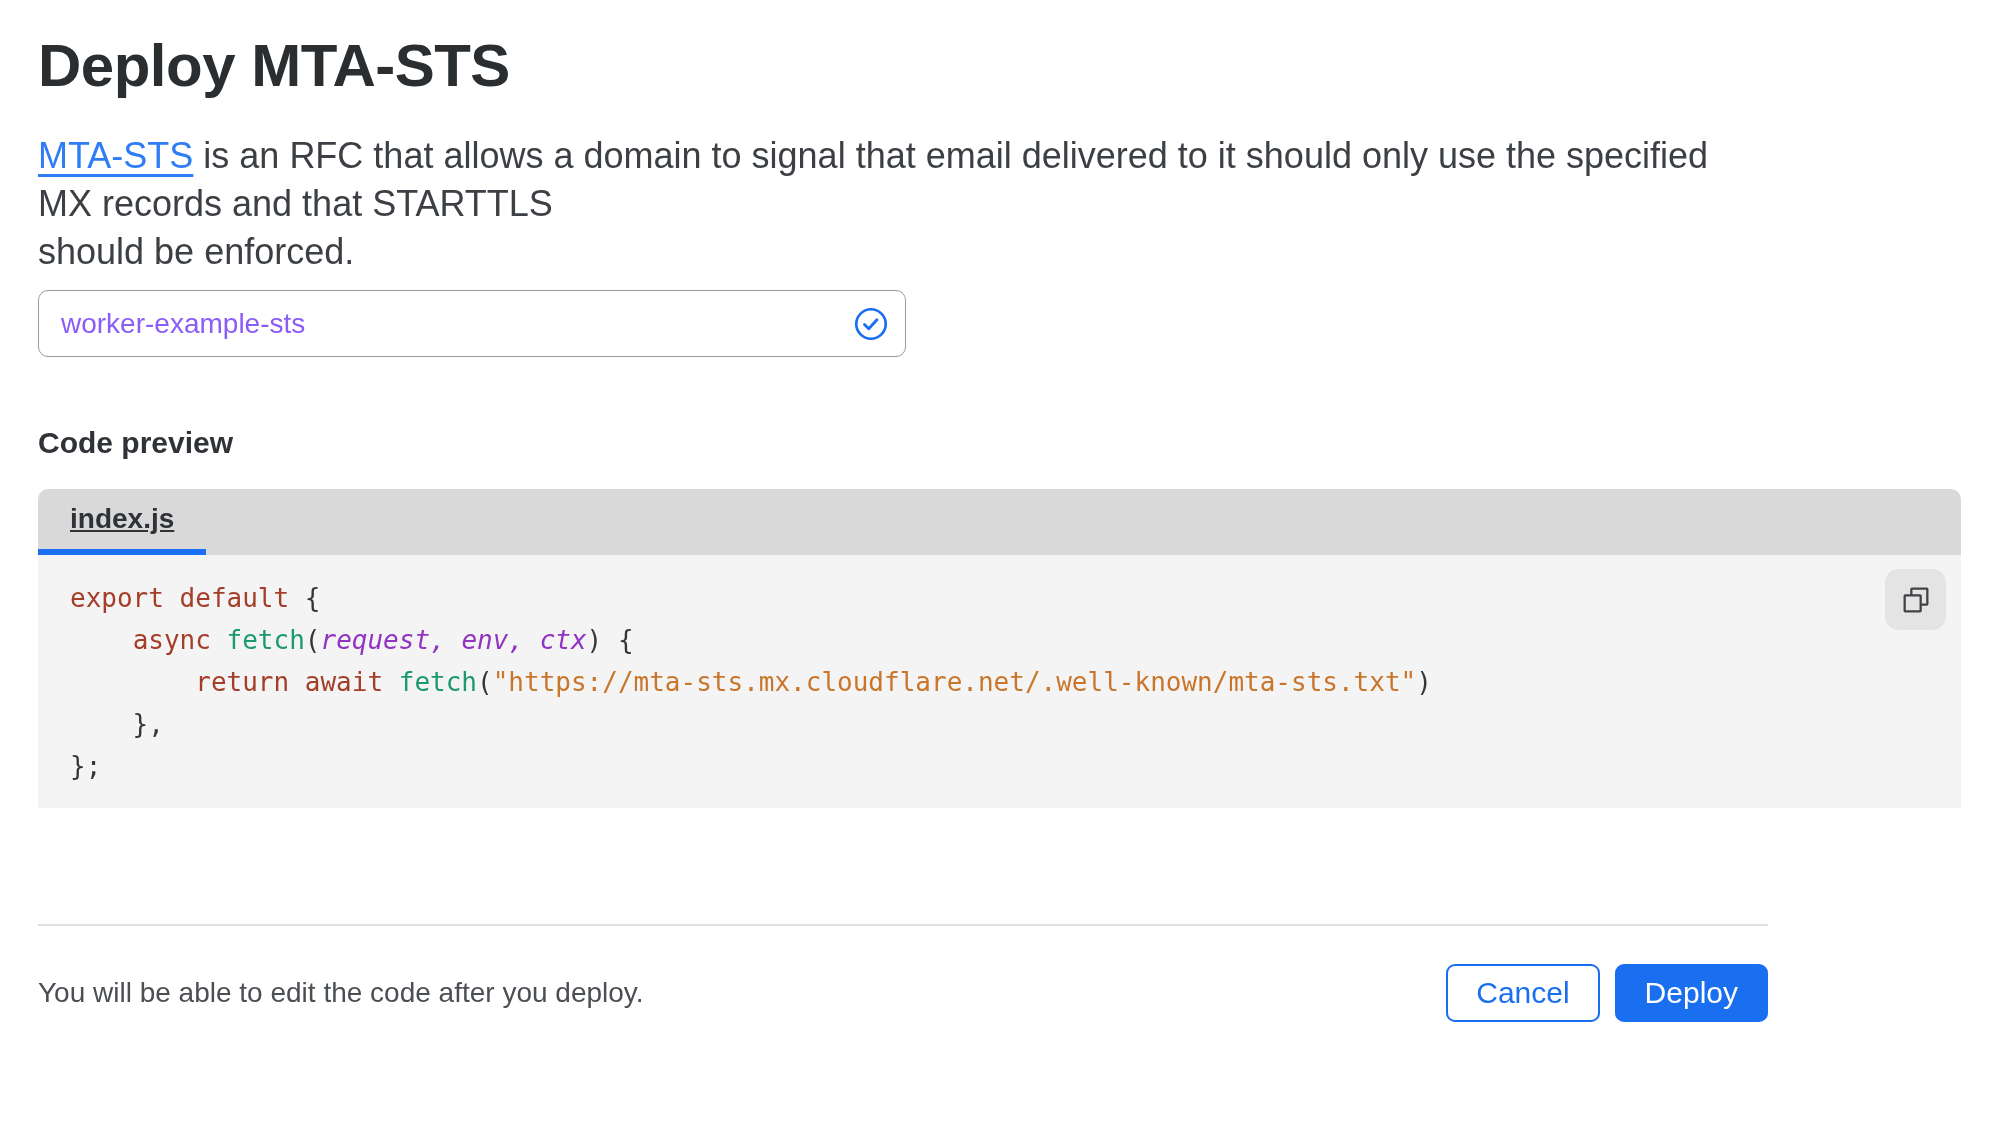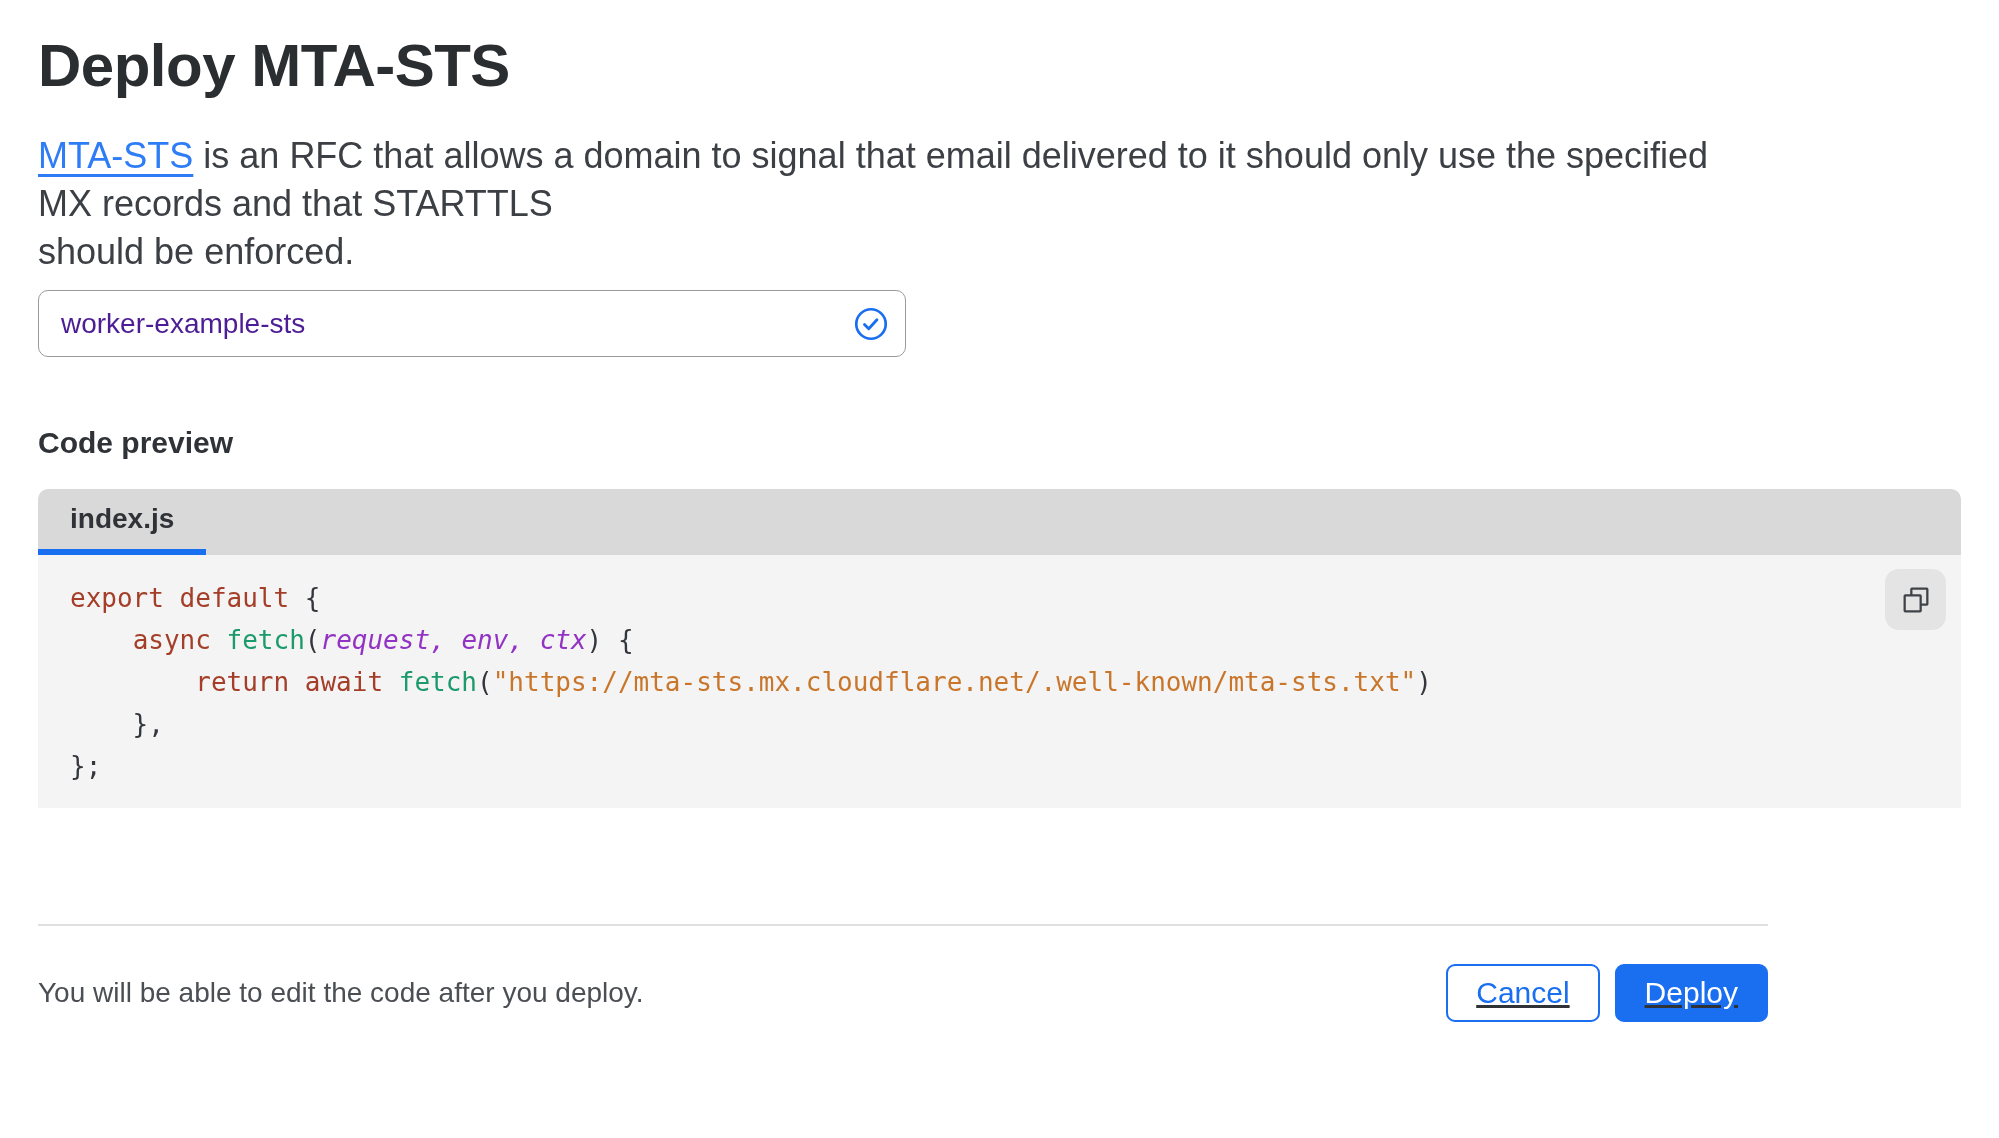--- a/index.html
+++ b/index.html
@@ -53,21 +53,21 @@
     position: relative;
     margin-top: 14px;
     width: 868px; height: 67px;
   }
   .text-input {
     width: 100%; height: 100%;
     border: 1.5px solid #9b9b9b;
     border-radius: 10px;
     padding: 0 70px 0 22px;
     font-family: "Liberation Sans", sans-serif;
-    font-size: 28px; color: #4c1d95;
+    font-size: 28px; color: #8b5cf6;
     outline: none; background: #fff;
   }
   .input-check {
     position: absolute; right: 18px; top: 50%;
     transform: translateY(-50%);
     width: 34px; height: 34px; display: block;
   }
 
   .section-label {
     margin-top: 68px;
@@ -83,20 +83,21 @@
     height: 66px;
     border-radius: 10px 10px 0 0;
     display: flex; align-items: stretch;
   }
   .tab {
     padding: 8px 32px;
     display: flex; align-items: center;
     font-size: 28px; font-weight: 600; color: #2f3237;
     border-bottom: 6px solid var(--accent_blue);
     cursor: pointer;
+    text-decoration: underline;
   }
   .code-area {
     position: relative;
     background: var(--code_bg);
     height: 253px;
     padding: 22px 0 0 32px;
   }
   .code-line {
     font-family: "DejaVu Sans Mono", monospace;
     font-size: 26px; line-height: 42px;
@@ -122,21 +123,21 @@
     border: none; border-top: 2px solid #e0e0e0;
     width: 100%;
   }
   .footer {
     padding-top: 30px;
     display: flex; align-items: center; justify-content: space-between;
   }
   .footer-note {
     font-size: 28px; color: #4b4f54;
   }
-  .footer-actions { display: flex; gap: 15px; text-decoration: underline; }
+  .footer-actions { display: flex; gap: 15px; }
   .btn {
     height: 58px; min-width: 144px;
     border-radius: 9px;
     font-family: "Liberation Sans", sans-serif;
     font-size: 30px;
     padding: 0 28px;
     cursor: pointer;
     display: flex; align-items: center; justify-content: center;
   }
   .btn-secondary {

